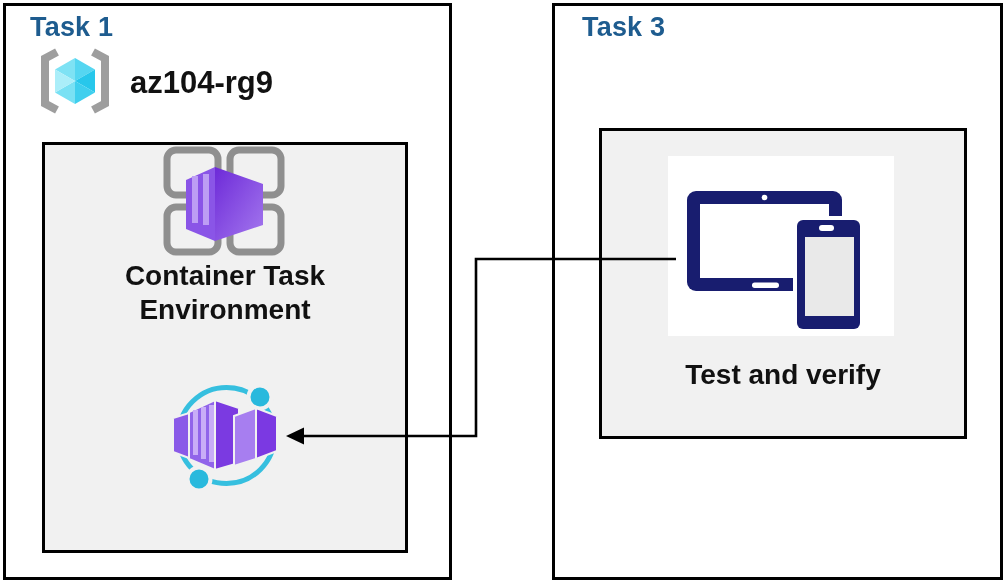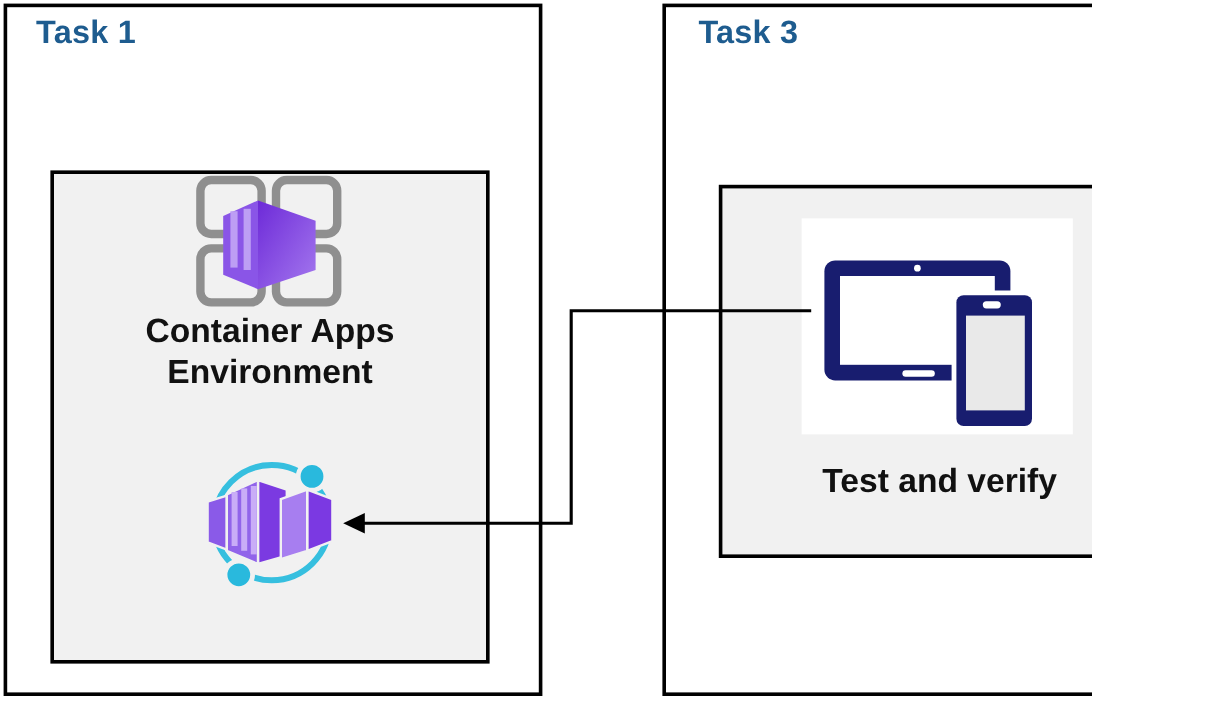--- a/index.html
+++ b/index.html
@@ -1,17 +1,17 @@
 <!DOCTYPE html>
 <html style="--task_title: #1E5C8F; --box_border: #000000; --inner_box_fill: #F1F1F1; --label_text: #111111; --icon_gray: #919191; --icon_cyan: #35BFDF; --icon_purple: #8A55E7; --icon_navy: #181D6F;"><head>
 <meta charset="utf-8">
 <style>
   html,body{margin:0;padding:0;background:#ffffff;}
   .canvas{
-    position:relative;width:910px;height:584px;background:#ffffff;
+    position:relative;width:1006px;height:584px;background:#ffffff;
     font-family:"Liberation Sans",sans-serif;font-weight:700;overflow:hidden;
   }
   .task-box{
     position:absolute;top:3px;height:571px;background:#ffffff;
     border:3px solid var(--box_border,#000);box-sizing:content-box;
   }
   .task1{left:3px;width:443px;}
   .task2{left:552px;width:445px;}
   .task-title{
     position:absolute;font-size:27px;letter-spacing:0.2px;
@@ -19,21 +19,21 @@
   }
   .task1 .task-title{left:24px;top:6px;}
   .task2 .task-title{left:27px;top:6px;}
   .rg-row{position:absolute;left:29px;top:42px;display:flex;align-items:center;gap:15px;}
   .rg-name{font-size:31px;color:var(--label_text,#111);white-space:nowrap;}
   .inner-box{
     position:absolute;background:var(--inner_box_fill,#F1F1F1);
     border:3px solid var(--box_border,#000);box-sizing:border-box;
   }
   .env-box{left:36px;top:136px;width:366px;height:411px;}
-  .test-box{left:44px;top:148px;width:368px;height:311px;}
+  .test-box{left:44px;top:122px;width:368px;height:311px;}
   .icon-abs{position:absolute;line-height:0;}
   .cae-icon{left:117px;top:1px;}
   .ca-icon{left:125px;top:236px;}
   .label{
     position:absolute;left:0;width:100%;text-align:center;
     color:var(--label_text,#111);font-size:28px;line-height:34px;
   }
   .env-label{top:114px;}
   .ca-label{top:352px;}
   .test-label{top:227px;}
@@ -47,20 +47,37 @@
   }
 </style>
 </head>
 <body>
 
 <div class="canvas">
 
   <section class="task-box task1">
     <div class="task-title">Task 1</div>
 
+    <div class="rg-row">
+      <span class="rg-icon">
+        <svg width="80" height="66" viewBox="0 0 80 66">
+          <path d="M22 4 L10 10.5 L10 55.5 L22 62" fill="none" stroke="#9E9E9E" stroke-width="8"></path>
+          <path d="M58 4 L70 10.5 L70 55.5 L58 62" fill="none" stroke="#9E9E9E" stroke-width="8"></path>
+          <g>
+            <polygon points="40,33 20,21.5 40,10" fill="#7EE2F4"></polygon>
+            <polygon points="40,33 40,10 60,21.5" fill="#55D6F1"></polygon>
+            <polygon points="40,33 60,21.5 60,44.5" fill="#27C7EB"></polygon>
+            <polygon points="40,33 60,44.5 40,56" fill="#3FCFEE"></polygon>
+            <polygon points="40,33 40,56 20,44.5" fill="#79E1F4"></polygon>
+            <polygon points="40,33 20,44.5 20,21.5" fill="#ABEEF9"></polygon>
+          </g>
+        </svg>
+      </span>
+      <span class="rg-name">az104-rg9</span>
+    </div>
 
     <div class="inner-box env-box">
 
       <div class="icon-abs cae-icon">
         <svg width="124" height="110" viewBox="0 0 124 110">
           <defs>
             <linearGradient id="gradCAE" x1="0" y1="0" x2="1" y2="1">
               <stop offset="0" stop-color="#6D2AD8"></stop>
               <stop offset="1" stop-color="#A478EE"></stop>
             </linearGradient>
@@ -71,21 +88,21 @@
             <rect x="5" y="61" width="51" height="45" rx="9"></rect>
             <rect x="68" y="61" width="51" height="45" rx="9"></rect>
           </g>
           <polygon points="53,21 101,38 101,79 53,95" fill="url(#gradCAE)"></polygon>
           <polygon points="24,34 53,21 53,95 24,83" fill="#8A55E7"></polygon>
           <rect x="30" y="30" width="6" height="47" fill="#BD9EF4"></rect>
           <rect x="41" y="28" width="6" height="51" fill="#BD9EF4"></rect>
         </svg>
       </div>
 
-      <div class="label env-label" style="padding:0 50px;box-sizing:border-box;">Container Apps Environment</div>
+      <div class="label env-label" style="padding:0 50px;box-sizing:border-box;">Container Task Environment</div>
 
       <div class="icon-abs ca-icon">
         <svg width="117" height="111" viewBox="0 0 117 111">
           <circle cx="56.5" cy="54.5" r="48" fill="none" stroke="#36BFDF" stroke-width="5"></circle>
           <circle cx="90" cy="16" r="11.5" fill="#29B9DD" stroke="#F1F1F1" stroke-width="4"></circle>
           <circle cx="29" cy="98" r="11.5" fill="#29B9DD" stroke="#F1F1F1" stroke-width="4"></circle>
           <polygon points="3,37 19,32 19,77 3,71" fill="#8A5AE8" stroke="#F1F1F1" stroke-width="2"></polygon>
           <polygon points="45,19 69,27 69,82 45,89" fill="#7B3AE1" stroke="#F1F1F1" stroke-width="2"></polygon>
           <polygon points="19,31 45,19 45,89 19,78" fill="#9164EA" stroke="#F1F1F1" stroke-width="2"></polygon>
           <rect x="23" y="29" width="5" height="45" fill="#C9ADF7"></rect>

